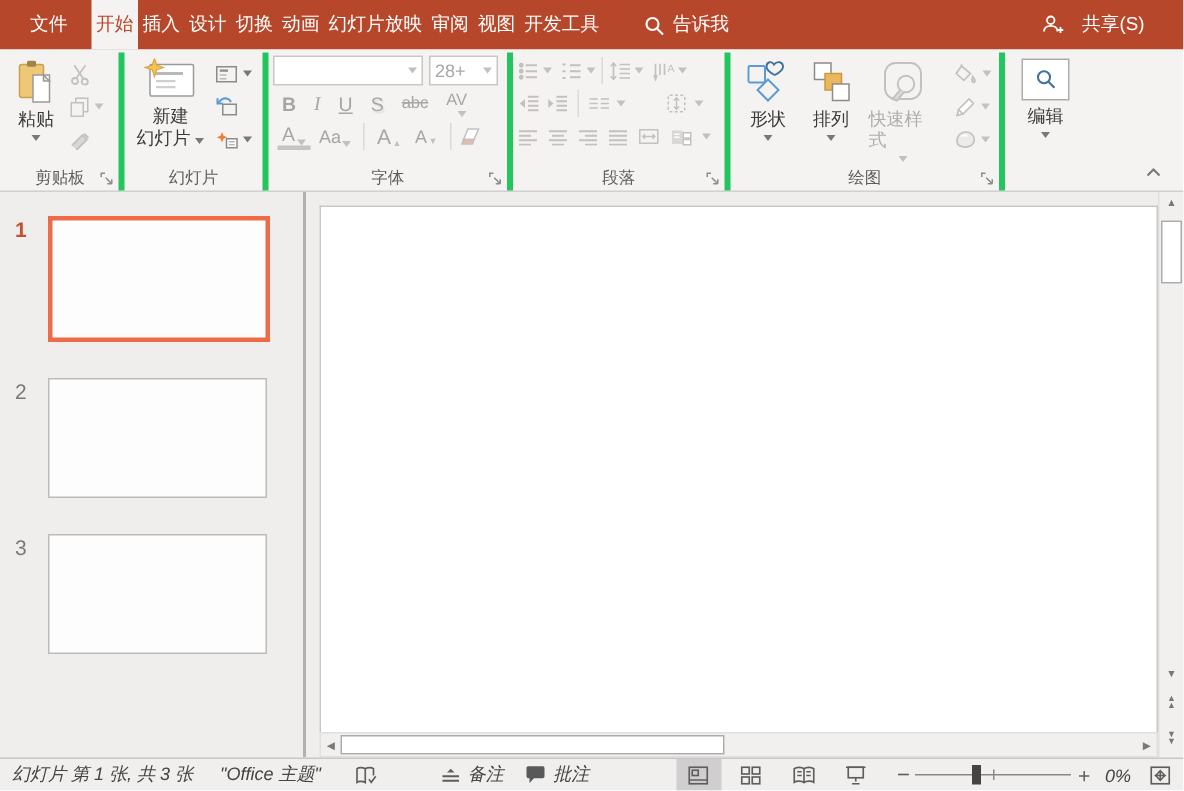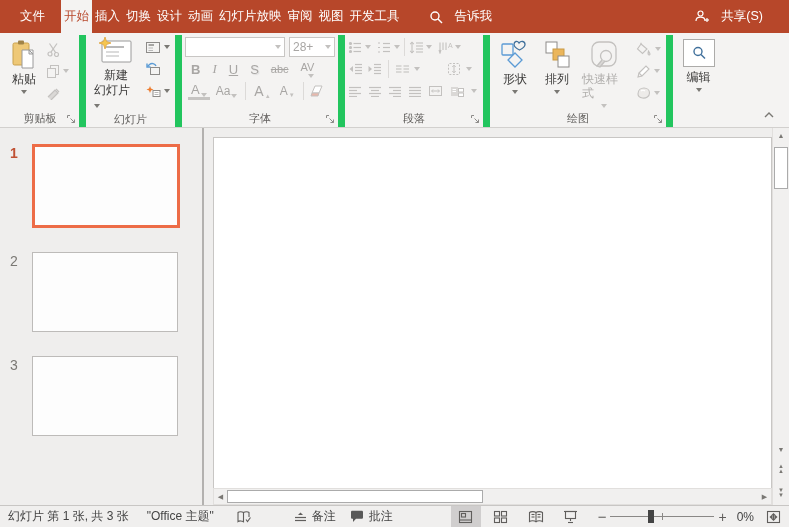--- a/index.html
+++ b/index.html
@@ -5,27 +5,27 @@
   * { box-sizing: border-box; margin:0; padding:0; }
   html,body { width:789px; height:527px; overflow:hidden; }
   body { font-family:"Liberation Sans","DejaVu Sans",sans-serif; font-size:12px; color:#3B3A39; background:#fff; }
   .app { width:789px; height:527px; display:flex; flex-direction:column;border-radius:12px; }
 
   
   .tabbar { height:33px; background:#B7472A; display:flex; align-items:stretch; color:#fff; font-size:12.5px; flex:0 0 33px; }
   .tab { padding:0 3px; display:flex; align-items:center; cursor:default; white-space:nowrap; }
   .tab.file { padding:0 16px; margin-left:4px; }
   .tab.active { background:#F4F3F2; color:#B7472A; }
-  .tellme { display:flex; align-items:center; gap:12px; padding:0 10px; margin-left:16px; }
+  .tellme { display:flex; align-items:center; gap:6px; padding:0 10px; margin-left:16px; }
   .share { display:flex; align-items:center; gap:12px; padding:0 12px; margin-left:auto; margin-right:14px; }
 
   
   .ribbon { height:95px; background:#F4F3F2; border-bottom:1px solid #D2D0CE; display:flex; padding:2px 0 0 1px; position:relative; flex:0 0 95px; }
   .group { display:flex; flex-direction:column; position:relative; padding:1px 3px 0 3px; }
-  .group + .group { border-left:7px solid #22c55e;justify-content:flex-end; }
+  .group + .group { border-left:4px solid #22c55e;justify-content:flex-end; }
   .gc { flex:1; display:flex; align-items:flex-start; }
   .glabel { height:17px; display:flex; align-items:center; justify-content:center; font-size:11px; color:#605E5C; }
   .launcher { position:absolute; right:3px; bottom:3px; }
   .bigbtn { display:flex; flex-direction:column; align-items:center; padding:3px 5px 1px 5px; font-size:12px; gap:1px; }
   .bigbtn .lbl { line-height:14px; }
   .dd { width:0; height:0; border-left:3px solid transparent; border-right:3px solid transparent; border-top:4px solid #7A7874; display:inline-block; }
   .dd.dis { border-top-color:#C3C1BF; }
   .mini-col { display:flex; flex-direction:column; gap:4px; padding:4px 2px; }
   .mini { display:flex; align-items:center; gap:3px; height:18px; }
   .sep-v { width:1px; background:#DCDAD8; align-self:stretch; margin:2px 2px; }
@@ -52,42 +52,42 @@
   .hbtn { width:13px; height:100%; display:flex; align-items:center; justify-content:center; font-size:7px; color:#7A7874; }
   .hthumb { width:46%; height:13px; background:#fff; border:1px solid #ABABAB; }
   .vscroll { width:17px; background:#F1F0EF; border-left:1px solid #E1DFDD; display:flex; flex-direction:column; flex:0 0 17px; }
   .vbtn { height:15px; display:flex; align-items:center; justify-content:center; font-size:7px; color:#7A7874; }
   .vtrack { flex:1; position:relative; }
   .vthumb { position:absolute; top:4px; left:1px; right:1px; height:42px; background:#fff; border:1px solid #ABABAB; }
   .vnav { height:24px; display:flex; flex-direction:column; align-items:center; justify-content:center; font-size:6px; color:#7A7874; line-height:5px; }
 
   
   .statusbar { height:22px; background:#F0EFEE; border-top:1px solid #C8C6C4; display:flex; align-items:center; font-size:12px; color:#444; flex:0 0 22px; }
-  .sb-item { display:flex; align-items:center; gap:5px; white-space:nowrap; }
+  .sb-item { display:flex; align-items:center; gap:5px; white-space:nowrap;font-style:italic; }
   .viewbtn { width:30px; height:21px; display:flex; align-items:center; justify-content:center; }
   .viewbtn.sel { background:#D0CECE; }
   .zoomtrack { width:104px; height:13px; position:relative; margin:0 4px; }
   .zoomtrack .line { position:absolute; top:6px; left:0; right:0; height:1px; background:#8A8886; }
   .zoomtrack .tick { position:absolute; top:3px; left:50%; width:1px; height:7px; background:#8A8886; }
   .zoomtrack .zthumb { position:absolute; top:0; left:36%; width:6px; height:13px; background:#444; }
   svg { display:block; }
   .e { stroke:#8D8B89; }  
   .d { stroke:#C3C1BF; }  
 </style>
 </head>
 <body>
 
 <div class="app">
 
   <div class="tabbar">
     <div class="tab file">文件</div>
     <div class="tab active">开始</div>
     <div class="tab">插入</div>
+    <div class="tab">设计</div>
     <div class="tab">切换</div>
-    <div class="tab">设计</div>
     <div class="tab">动画</div>
     <div class="tab">幻灯片放映</div>
     <div class="tab">审阅</div>
     <div class="tab">视图</div>
     <div class="tab">开发工具</div>
     <div class="tellme">
       <span>
         <svg width="14" height="14" viewBox="0 0 14 14" fill="none" stroke="#fff" stroke-width="1.4">
             <circle cx="6" cy="6" r="4"></circle>
             <line x1="9" y1="9" x2="13" y2="13"></line>

